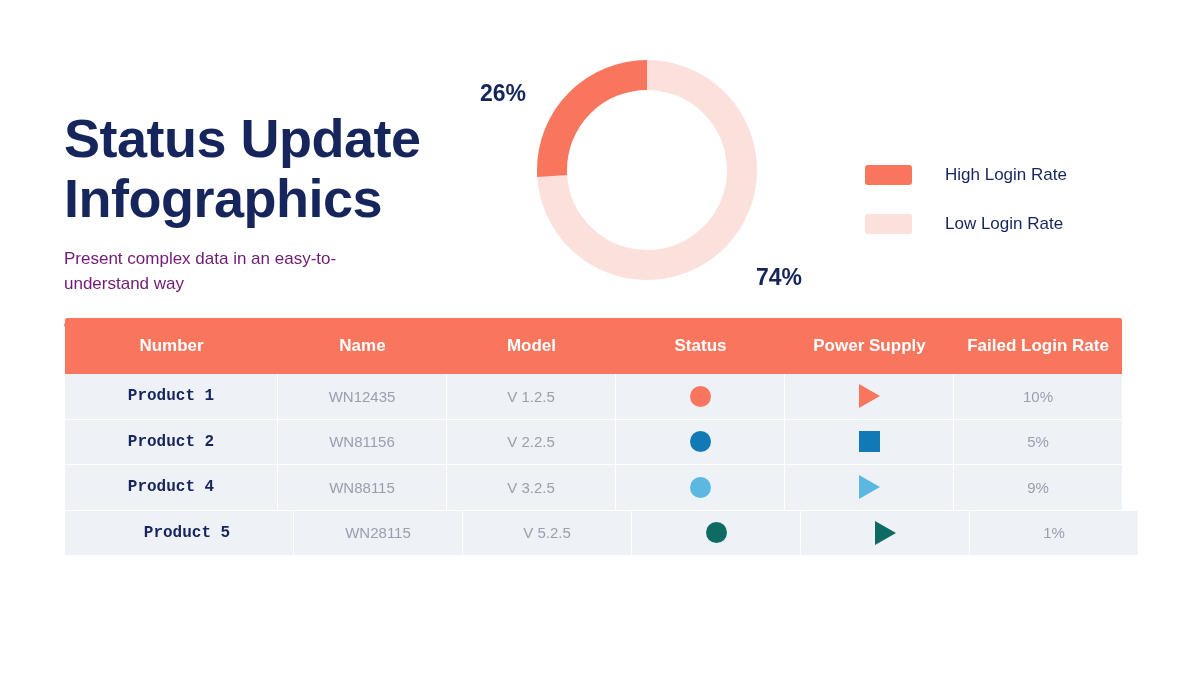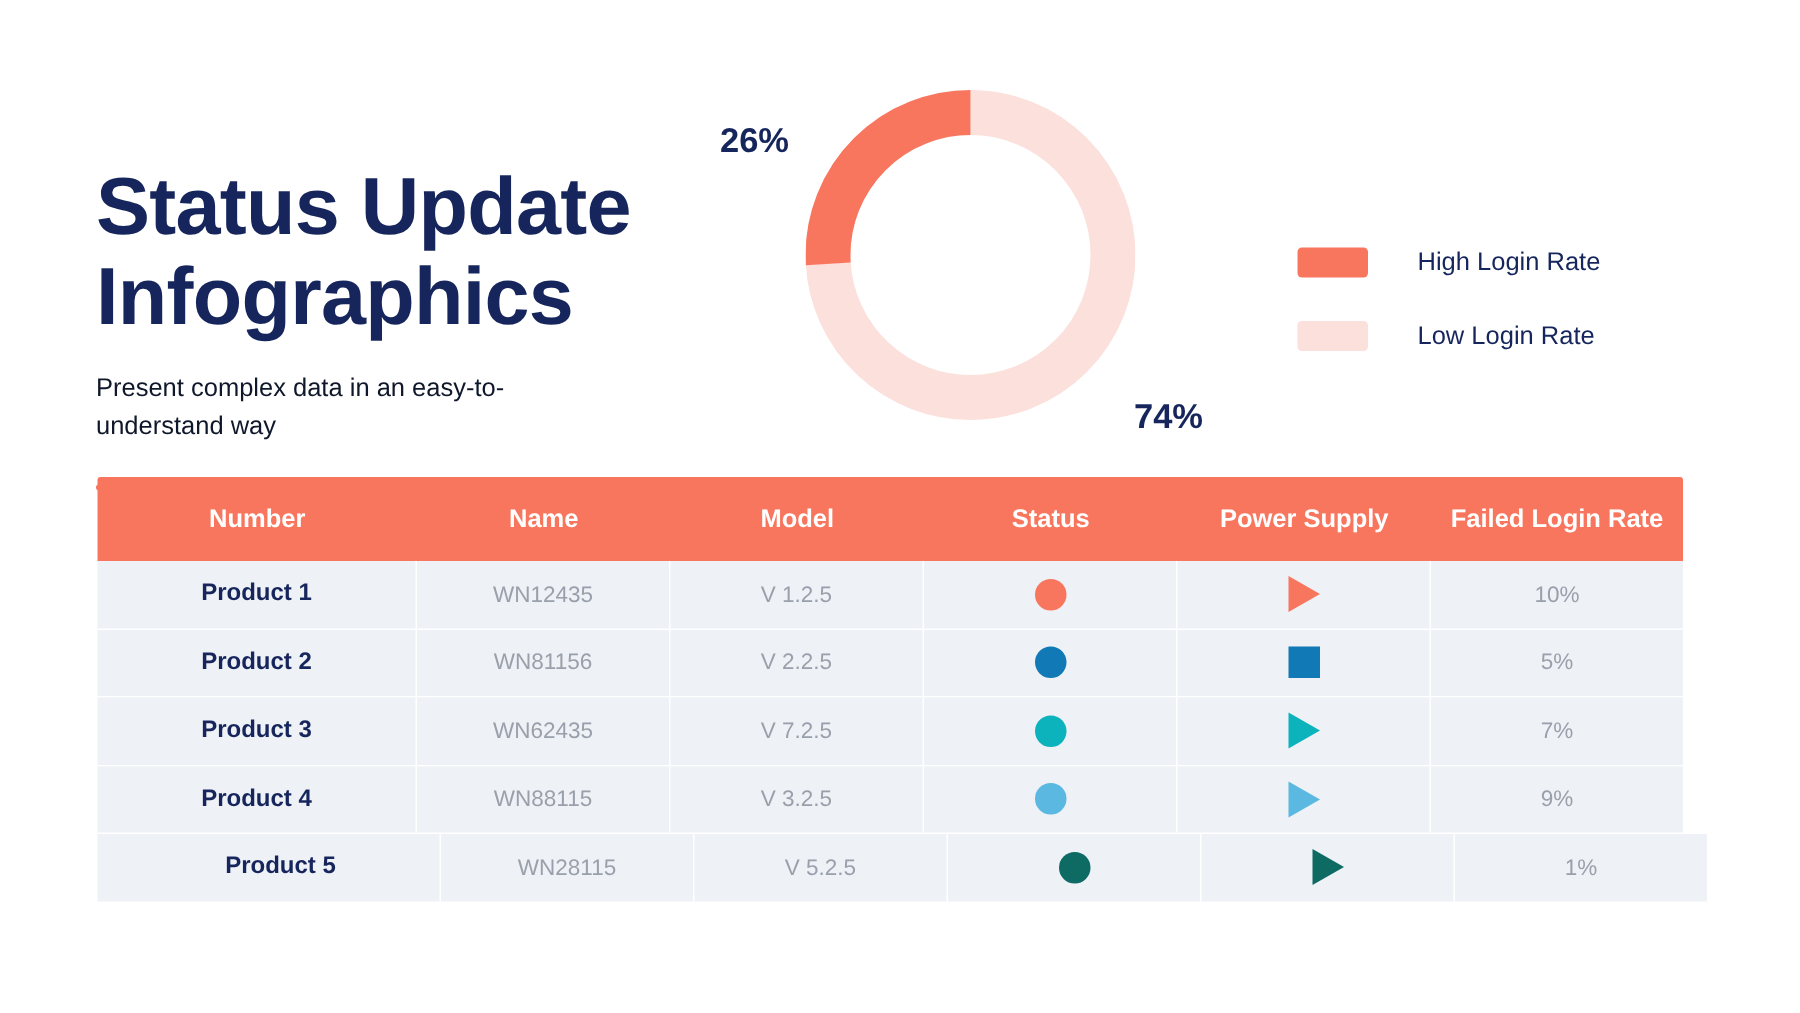--- a/index.html
+++ b/index.html
@@ -28,21 +28,21 @@
     font-weight: bold;
     color: #16265c;
     letter-spacing: -0.5px;
     line-height: 1.12;
     white-space: nowrap;
   }
   .subtitle {
     margin-top: 18px;
     font-size: 17px;
     line-height: 1.45;
-    color: #0f172a;
+    color: #701a75;
     width: 300px;
   }
   .accent-bar {
     margin-top: 27px;
     width: 111px;
     height: 4px;
     background: #f9765e;
     border-radius: 2px;
   }
 
@@ -141,20 +141,21 @@
   .c-name   { width: 169px; }
   .c-model  { width: 169px; }
   .c-status { width: 169px; }
   .c-power  { width: 169px; }
   .c-rate   { width: 168px; }
 
   .cell-product {
     color: #16265c;
     font-size: 16px;
     font-weight: bold;
+    font-family: Liberation Mono, monospace;
   }
   .cell-muted {
     color: #9aa0ab;
     font-size: 15px;
   }
 
   .dot {
     width: 21px;
     height: 21px;
     border-radius: 50%;
@@ -236,32 +237,20 @@
       <div class="cell c-model cell-muted">V 2.2.5</div>
       <div class="cell c-status">
         <span class="dot" style="background:#1179b5"></span>
       </div>
       <div class="cell c-power">
         <span class="sq" style="background:#1179b5"></span>
       </div>
       <div class="cell c-rate cell-muted">5%</div>
     </div>
 
-    <div class="t-row">
-      <div class="cell c-number cell-product">Product 3</div>
-      <div class="cell c-name cell-muted">WN62435</div>
-      <div class="cell c-model cell-muted">V 7.2.5</div>
-      <div class="cell c-status">
-        <span class="dot" style="background:#0cb3bd"></span>
-      </div>
-      <div class="cell c-power">
-        <span class="tri" style="border-left-color:#0cb3bd"></span>
-      </div>
-      <div class="cell c-rate cell-muted">7%</div>
-    </div>
 
     <div class="t-row">
       <div class="cell c-number cell-product">Product 4</div>
       <div class="cell c-name cell-muted">WN88115</div>
       <div class="cell c-model cell-muted">V 3.2.5</div>
       <div class="cell c-status">
         <span class="dot" style="background:#5bb8e0"></span>
       </div>
       <div class="cell c-power">
         <span class="tri" style="border-left-color:#5bb8e0"></span>

